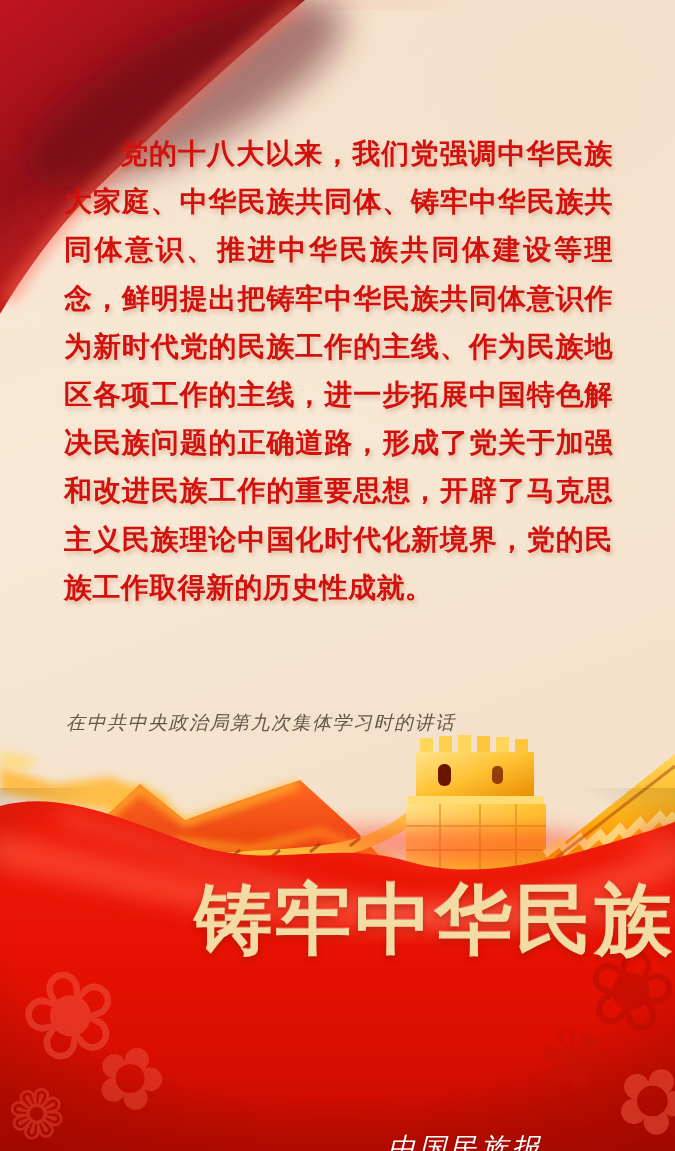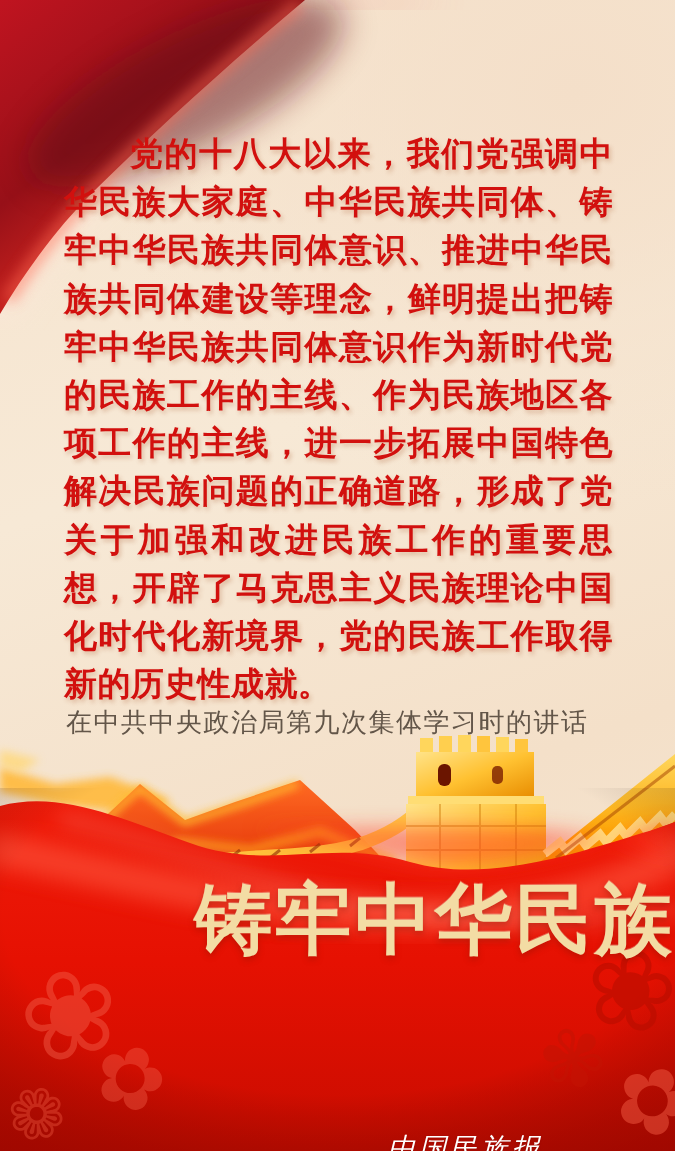--- a/index.html
+++ b/index.html
@@ -20,41 +20,42 @@
   
   .ribbon-svg { position: absolute; left: 0; top: 0; width: 675px; height: 330px; z-index: 1; }
 
   
   .quote-block {
     position: absolute;
     left: 64px; top: 130px;
     width: 549px;
     z-index: 5;
     color: #d2100e;
-    font-size: 33px;
+    font-size: 28px;
     font-weight: 700;
     line-height: 48.2px;
     letter-spacing: 0.4px;
     text-align: justify;
     text-justify: inter-character;
     text-indent: 2em;
     text-shadow: 2px 3px 4px rgba(167, 84, 40, 0.30);
     font-family: "DejaVu Serif", "Liberation Serif", serif;
   }
 
   
   .attribution {
     position: absolute;
     left: 66px; top: 700px;
     z-index: 5;
     color: #635649;
-    font-size: 26px;
+    font-size: 19px;
     line-height: 45px;
     letter-spacing: 1.5px;
     font-family: "DejaVu Serif", "Liberation Serif", serif;
+    font-style: italic;
   }
   .attribution .attr-line2 { letter-spacing: 0.5px; margin-left: -8px; }
 
   
   .wall-svg { position: absolute; left: 0; top: 722px; width: 675px; height: 205px; z-index: 2; }
 
   
   .banner-svg { position: absolute; left: 0; top: 788px; width: 675px; height: 363px; z-index: 3; }
 
   

